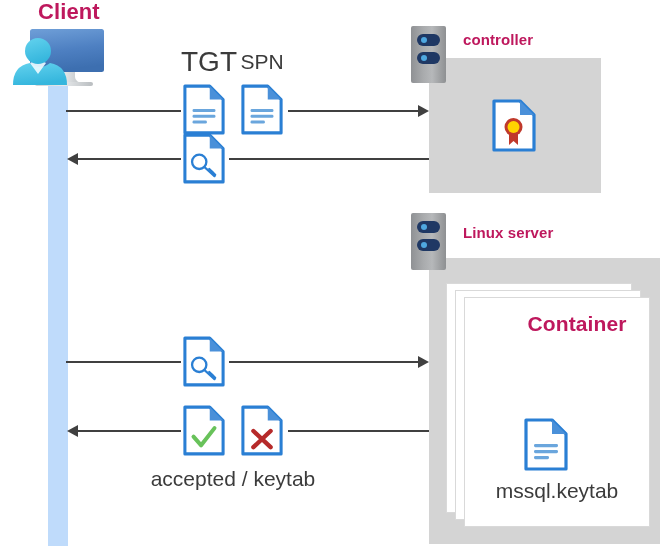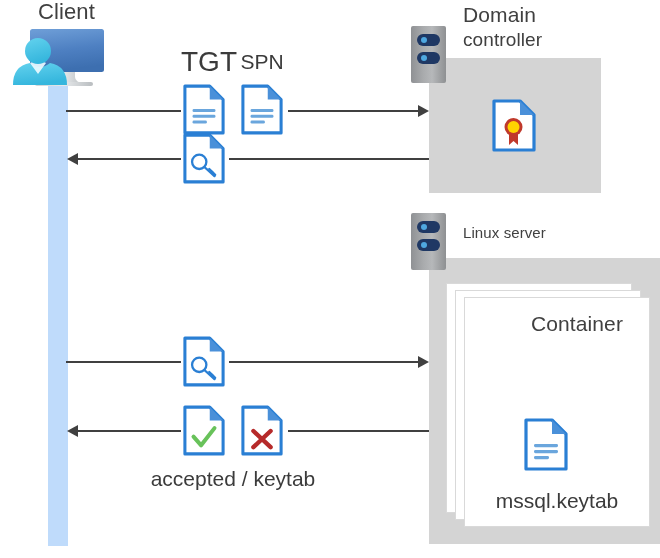--- a/index.html
+++ b/index.html
@@ -8,21 +8,21 @@
     background:#ffffff;
     font-family:"Liberation Sans","DejaVu Sans",sans-serif;
     overflow:hidden;
     position:relative;
   }
   .stage{position:absolute;left:0;top:0;width:660px;height:558px;}
   .abs{position:absolute;}
 
   
   .title-bold{
-    font-weight:normal;color:#404040;letter-spacing:.1px;
+    font-weight:bold;color:#be185d;letter-spacing:.1px;
   }
   .label-plain{color:#3b3b3b;}
 
   
   .lifeline{background:#bfdbfb;}
 
   
   .panel{background:#d4d4d4;}
 
   
@@ -105,22 +105,21 @@
     </svg>
   </div>
   <div class="abs title-bold" style="left:38px;top:0px;width:110px;font-size:22px;line-height:24px;">Client</div>
 
   <div class="abs rack" style="left:411px;top:26px;width:35px;height:57px;">
     <div class="bar" style="left:6px;top:8px;width:23px;height:12px;"></div>
     <div class="dot" style="left:10px;top:11px;width:6px;height:6px;"></div>
     <div class="bar" style="left:6px;top:26px;width:23px;height:12px;"></div>
     <div class="dot" style="left:10px;top:29px;width:6px;height:6px;"></div>
   </div>
-  <div class="abs title-bold" style="left:463px;top:2px;font-size:21px;line-height:26px;">Domain</div>
-  <div class="abs title-bold" style="left:463px;top:27px;font-size:19px;line-height:26px;">controller</div>
+  <div class="abs title-bold" style="left:463px;top:27px;font-size:15px;line-height:26px;">controller</div>
 
   <div class="abs" style="left:492px;top:99px;width:44px;height:53px;">
     <svg width="44" height="53" viewBox="0 0 44 53">
       <path d="M2 2 h26 l14 14 v35 h-40 z" fill="#ffffff" stroke="#2a7fd4" stroke-width="3.2" stroke-linejoin="round"></path>
       <path d="M28 2 l14 14 h-14 z" fill="#4a90d9"></path>
 
       <path d="M17 31 l0 15 l4.5 -4 l4.5 4 l0 -15 z" fill="#c0392b"></path>
 
       <circle cx="21.5" cy="28" r="9" fill="#c0392b"></circle>
       <circle cx="21.5" cy="28" r="6" fill="#ffd400"></circle>
@@ -144,21 +143,21 @@
 
   <div class="abs" style="left:524px;top:418px;width:44px;height:53px;">
     <svg width="44" height="53" viewBox="0 0 44 53">
       <path d="M2 2 h26 l14 14 v35 h-40 z" fill="#ffffff" stroke="#2a7fd4" stroke-width="3.2" stroke-linejoin="round"></path>
       <path d="M28 2 l14 14 h-14 z" fill="#4a90d9"></path>
       <rect x="10" y="26" width="24" height="3.2" rx="1.4" fill="#6aa6dd"></rect>
       <rect x="10" y="32" width="24" height="3.2" rx="1.4" fill="#6aa6dd"></rect>
       <rect x="10" y="38" width="15" height="3.2" rx="1.4" fill="#6aa6dd"></rect>
     </svg>
   </div>
-  <div class="abs label-plain" style="left:464px;top:478px;width:186px;text-align:center;font-size:21px;line-height:25px;margin-top:10px;">mssql.keytab</div>
+  <div class="abs label-plain" style="left:464px;top:478px;width:186px;text-align:center;font-size:21px;line-height:25px;">mssql.keytab</div>
 
   <div class="abs label-plain" style="left:181px;top:50px;width:46px;text-align:center;font-size:28px;line-height:24px;">TGT</div>
   <div class="abs" style="left:183px;top:84px;width:42px;height:51px;">
     <svg width="42" height="51" viewBox="0 0 44 53">
       <path d="M2 2 h26 l14 14 v35 h-40 z" fill="#ffffff" stroke="#2a7fd4" stroke-width="3.2" stroke-linejoin="round"></path>
       <path d="M28 2 l14 14 h-14 z" fill="#4a90d9"></path>
       <rect x="10" y="26" width="24" height="3.2" rx="1.4" fill="#6aa6dd"></rect>
       <rect x="10" y="32" width="24" height="3.2" rx="1.4" fill="#6aa6dd"></rect>
       <rect x="10" y="38" width="15" height="3.2" rx="1.4" fill="#6aa6dd"></rect>
     </svg>

